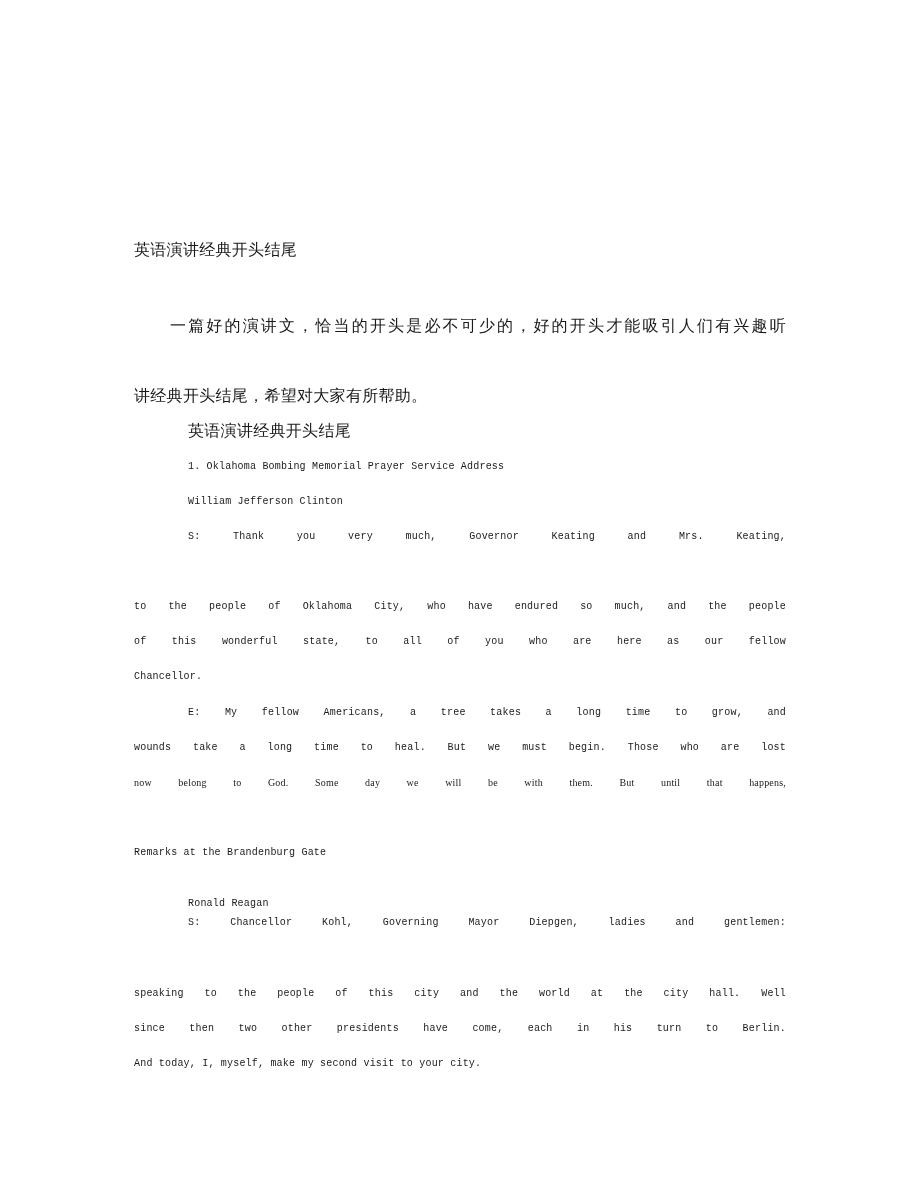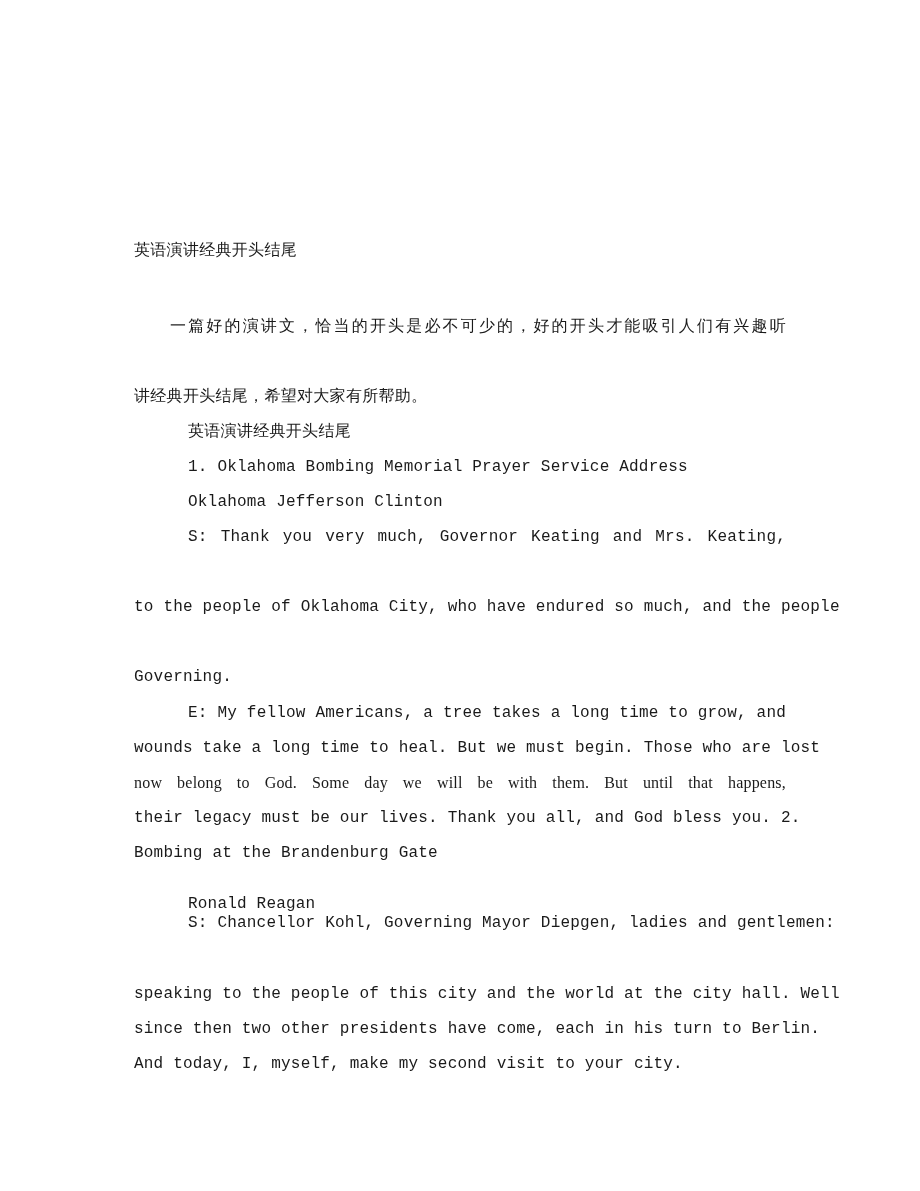--- a/index.html
+++ b/index.html
@@ -2,48 +2,48 @@
 <html><head>
 <meta charset="utf-8">
 <style>
   html, body { margin: 0; padding: 0; background: #ffffff; }
   body { width: 920px; height: 1191px; position: relative; overflow: hidden;
          font-family: "DejaVu Serif", "Liberation Serif", serif; color: #1a1a1a; }
   .page { position: absolute; left: 0; top: 0; width: 920px; height: 1007px; background: #fff; }
   .line { position: absolute; left: 134px; width: 652px; font-size: 15.5px; line-height: 20px;
           white-space: nowrap; }
   .line.just { text-align: justify; text-align-last: justify; }
-  .line.mono { font-family: "Liberation Mono", "DejaVu Sans Mono", monospace; font-size: 16px; letter-spacing: 0.2px; }
+  .line.mono { font-family: "Liberation Mono", "DejaVu Sans Mono", monospace; font-size: 10px; letter-spacing: 0.2px; }
   .indent { left: 188px; width: 598px; }
   .cjk { font-family: "DejaVu Sans", "Liberation Sans", sans-serif; font-size: 16px; letter-spacing: 0.3px; }
 </style>
 </head>
 <body>
 
 <div class="page">
 
   <div class="line cjk" style="top:240px;">英语演讲经典开头结尾</div>
 
   <div class="line cjk just indent" style="top:316px; left:170px; width:616px;">一篇好的演讲文，恰当的开头是必不可少的，好的开头才能吸引人们有兴趣听</div>
   <div class="line cjk" style="top:386px;">讲经典开头结尾，希望对大家有所帮助。</div>
 
   <div class="line cjk indent" style="top:421px;">英语演讲经典开头结尾</div>
 
   <div class="line mono indent" style="top:457px;">1. Oklahoma Bombing Memorial Prayer Service Address</div>
-  <div class="line mono indent" style="top:492px;">Oklahoma Jefferson Clinton</div>
+  <div class="line mono indent" style="top:492px;">William Jefferson Clinton</div>
 
   <div class="line mono just indent" style="top:527px;">S: Thank you very much, Governor Keating and Mrs. Keating,</div>
   <div class="line mono just" style="top:597px;">to the people of Oklahoma City, who have endured so much, and the people</div>
-  <div class="line mono" style="top:667px;">Governing.</div>
+  <div class="line mono just" style="top:632px;">of this wonderful state, to all of you who are here as our fellow</div>
+  <div class="line mono" style="top:667px;">Chancellor.</div>
 
   <div class="line mono just" style="top:738px;">wounds take a long time to heal. But we must begin. Those who are lost</div>
   <div class="line mono just indent" style="top:703px;">E: My fellow Americans, a tree takes a long time to grow, and</div>
   <div class="line mono just" style="top:773px;font-family:Liberation Serif, serif;">now belong to God. Some day we will be with them. But until that happens,</div>
-  <div class="line mono just" style="top:808px;">their legacy must be our lives. Thank you all, and God bless you. 2.</div>
-  <div class="line mono" style="top:843px;">Bombing at the Brandenburg Gate</div>
+  <div class="line mono" style="top:843px;">Remarks at the Brandenburg Gate</div>
 
   <div class="line mono indent" style="top:878px;margin-top:16px;">Ronald Reagan</div>
 
   <div class="line mono just indent" style="top:913px;">S: Chancellor Kohl, Governing Mayor Diepgen, ladies and gentlemen:</div>
   <div class="line mono just" style="top:984px;">speaking to the people of this city and the world at the city hall. Well</div>
   <div class="line mono" style="top:1054px;">And today, I, myself, make my second visit to your city.</div>
   <div class="line mono just" style="top:1019px;">since then two other presidents have come, each in his turn to Berlin.</div>
 
 </div>
 

